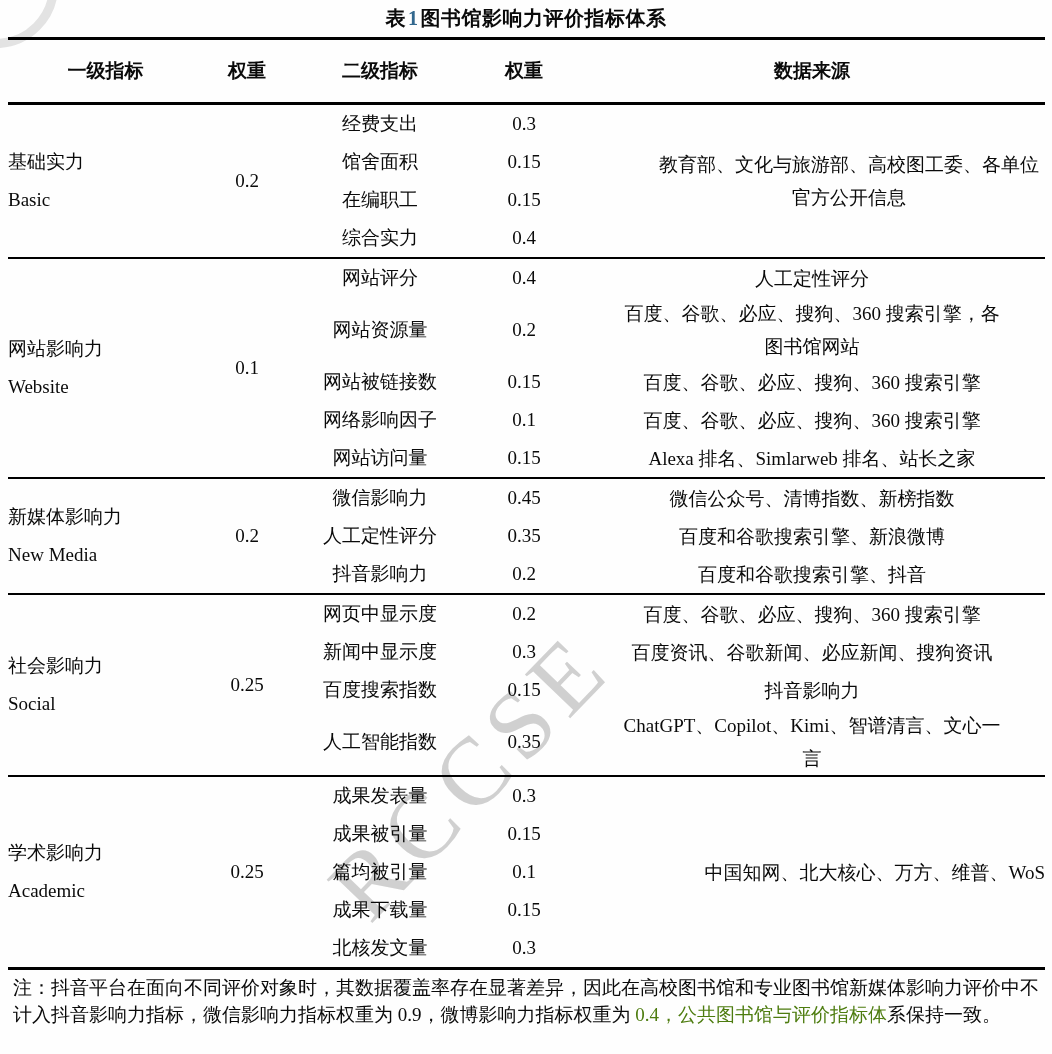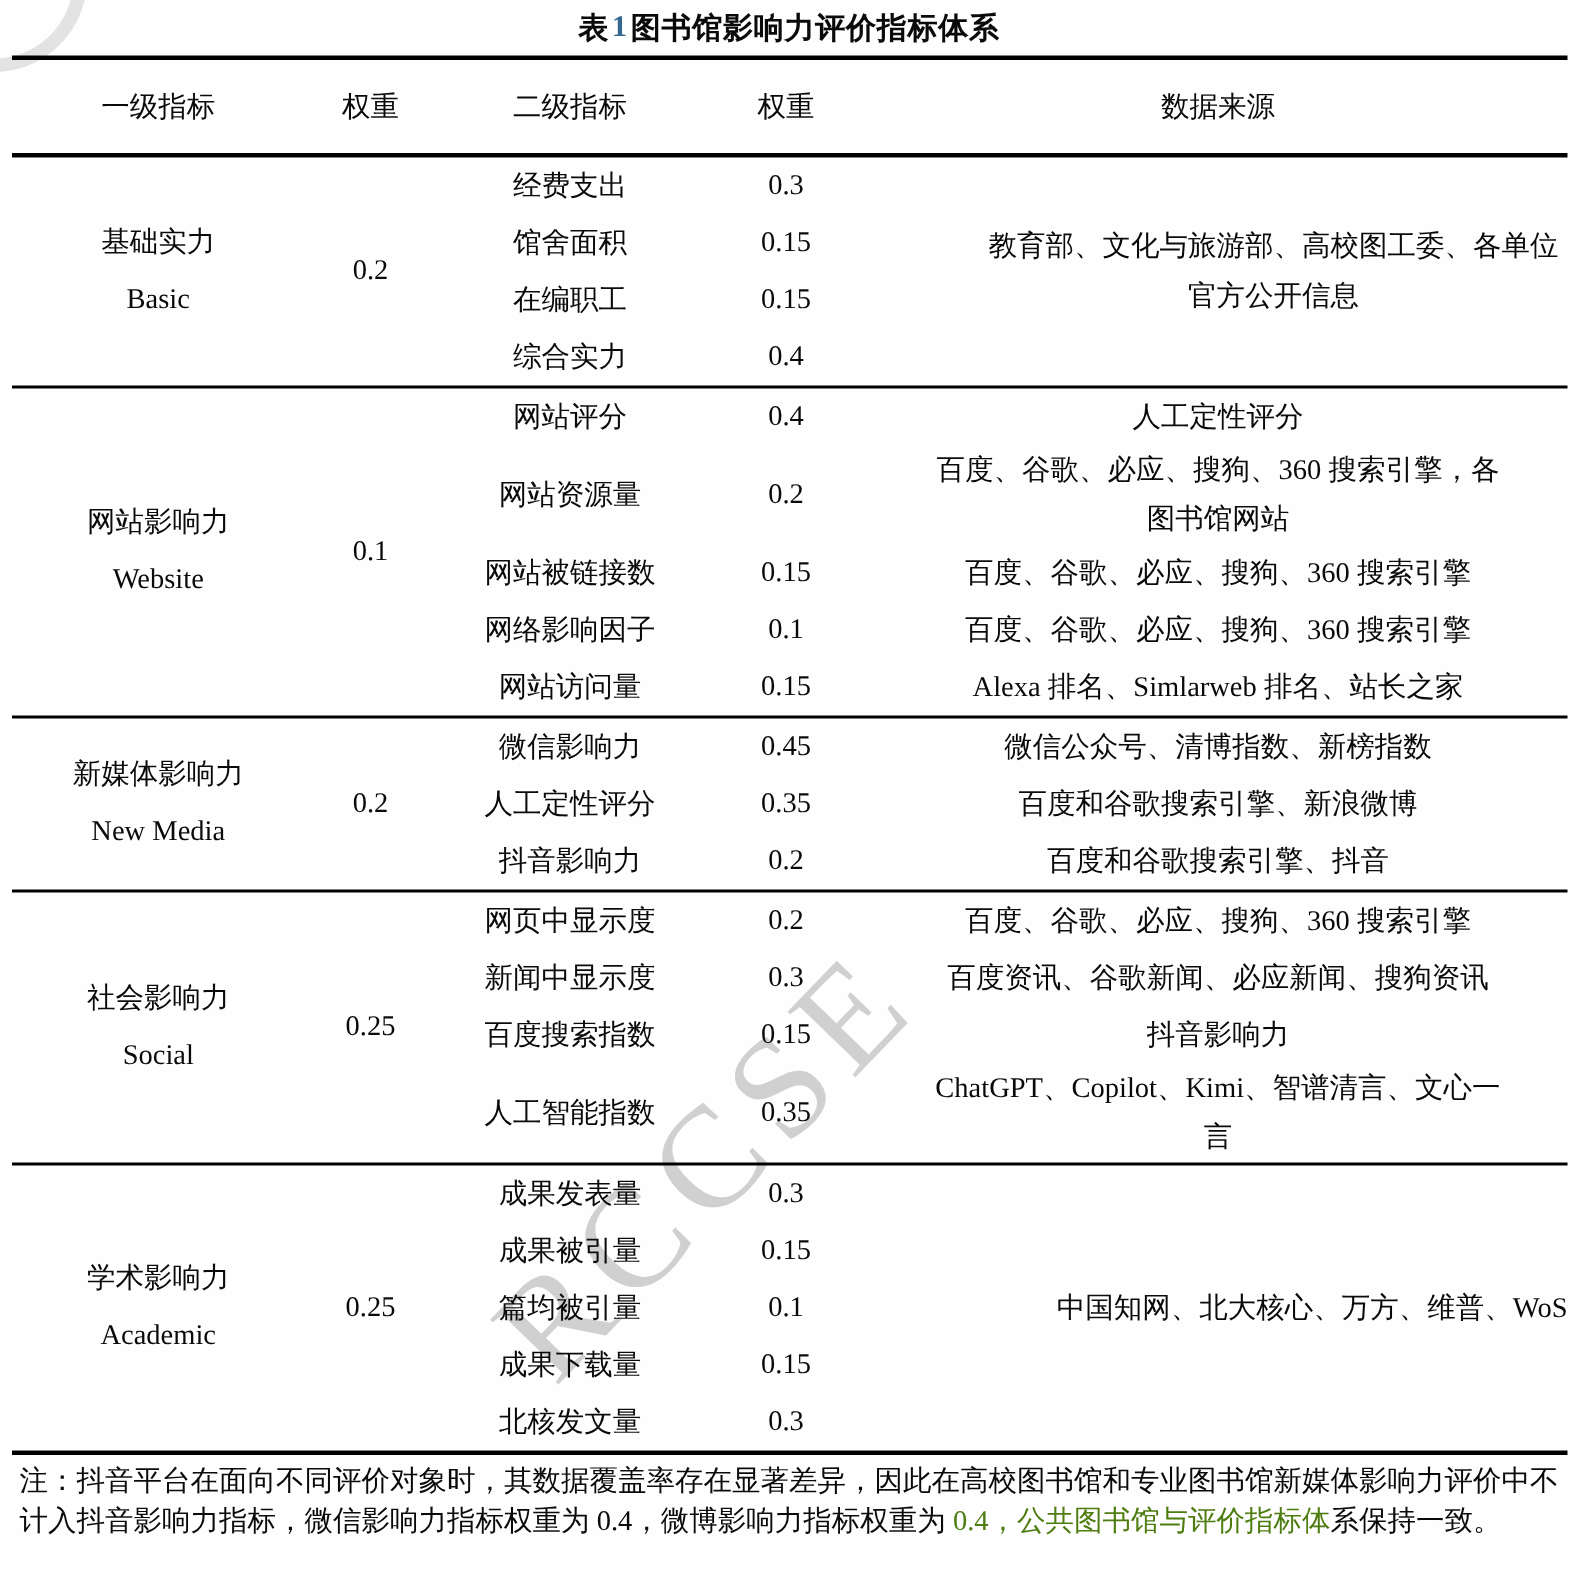--- a/index.html
+++ b/index.html
@@ -38,32 +38,32 @@
   }
   .caption .num { color: #33688e; padding: 0 2px; }
 
   .tbl {
     position: absolute; left: 8px; top: 37px; width: 1037px;
     border-top: 3px solid #000; border-bottom: 3px solid #000;
     font-size: 19px;
   }
   .thead {
     display: flex; height: 65px; align-items: center;
-    border-bottom: 3px solid #000; font-weight: normal;
+    border-bottom: 3px solid #000; font-weight: bold;
   }
   .hc { text-align: center; }
   .w-c1 { width: 195px; } .w-c2 { width: 88px; } .w-c3 { width: 178px; }
   .w-c4 { width: 110px; } .w-c5 { flex: 1; }
 
   .section { display: flex; align-items: stretch; border-bottom: 2px solid #000; }
   .section:last-child { border-bottom: none; }
 
   .primary-cell {
     width: 195px; display: flex; flex-direction: column;
-    justify-content: center; text-align: center; line-height: 38px;
+    justify-content: center; text-align: left; line-height: 38px;
   }
   .pweight-cell {
     width: 88px; display: flex; align-items: center; justify-content: center;
   }
   .mid { width: 288px; display: flex; flex-direction: column; justify-content: center; }
   .rowsfull { flex: 1; display: flex; flex-direction: column; justify-content: center; }
   .subrow { display: flex; min-height: 38px; align-items: center; }
   .c3i { width: 178px; text-align: center; }
   .mid .c4i { width: 110px; text-align: center; }
   .subrow .c4i { width: 110px; text-align: center; }
@@ -272,17 +272,17 @@
               </div>
             </div>
             <div class="c5span">
               <div class="srctext">中国知网、北大核心、万方、维普、WoS</div>
             </div>
           </div>
         </div>
     </div>
 
     <div class="footnote">
-      <span>注：</span><span>抖音平台在面向不同评价对象时，其数据覆盖率存在显著差异，因此在高校图书馆和专业图书馆新媒体影响力评价中不计入抖音影响力指标，微信影响力指标权重为 0.4，微博影响力指标权重为 </span><span class="faded">0.4，公共图书馆与评价指标体</span><span>系保持一致。</span>
+      <span>注：</span><span>抖音平台在面向不同评价对象时，其数据覆盖率存在显著差异，因此在高校图书馆和专业图书馆新媒体影响力评价中不计入抖音影响力指标，微信影响力指标权重为 0.9，微博影响力指标权重为 </span><span class="faded">0.4，公共图书馆与评价指标体</span><span>系保持一致。</span>
     </div>
 
   </div>
 </div>
 
 </body></html>

